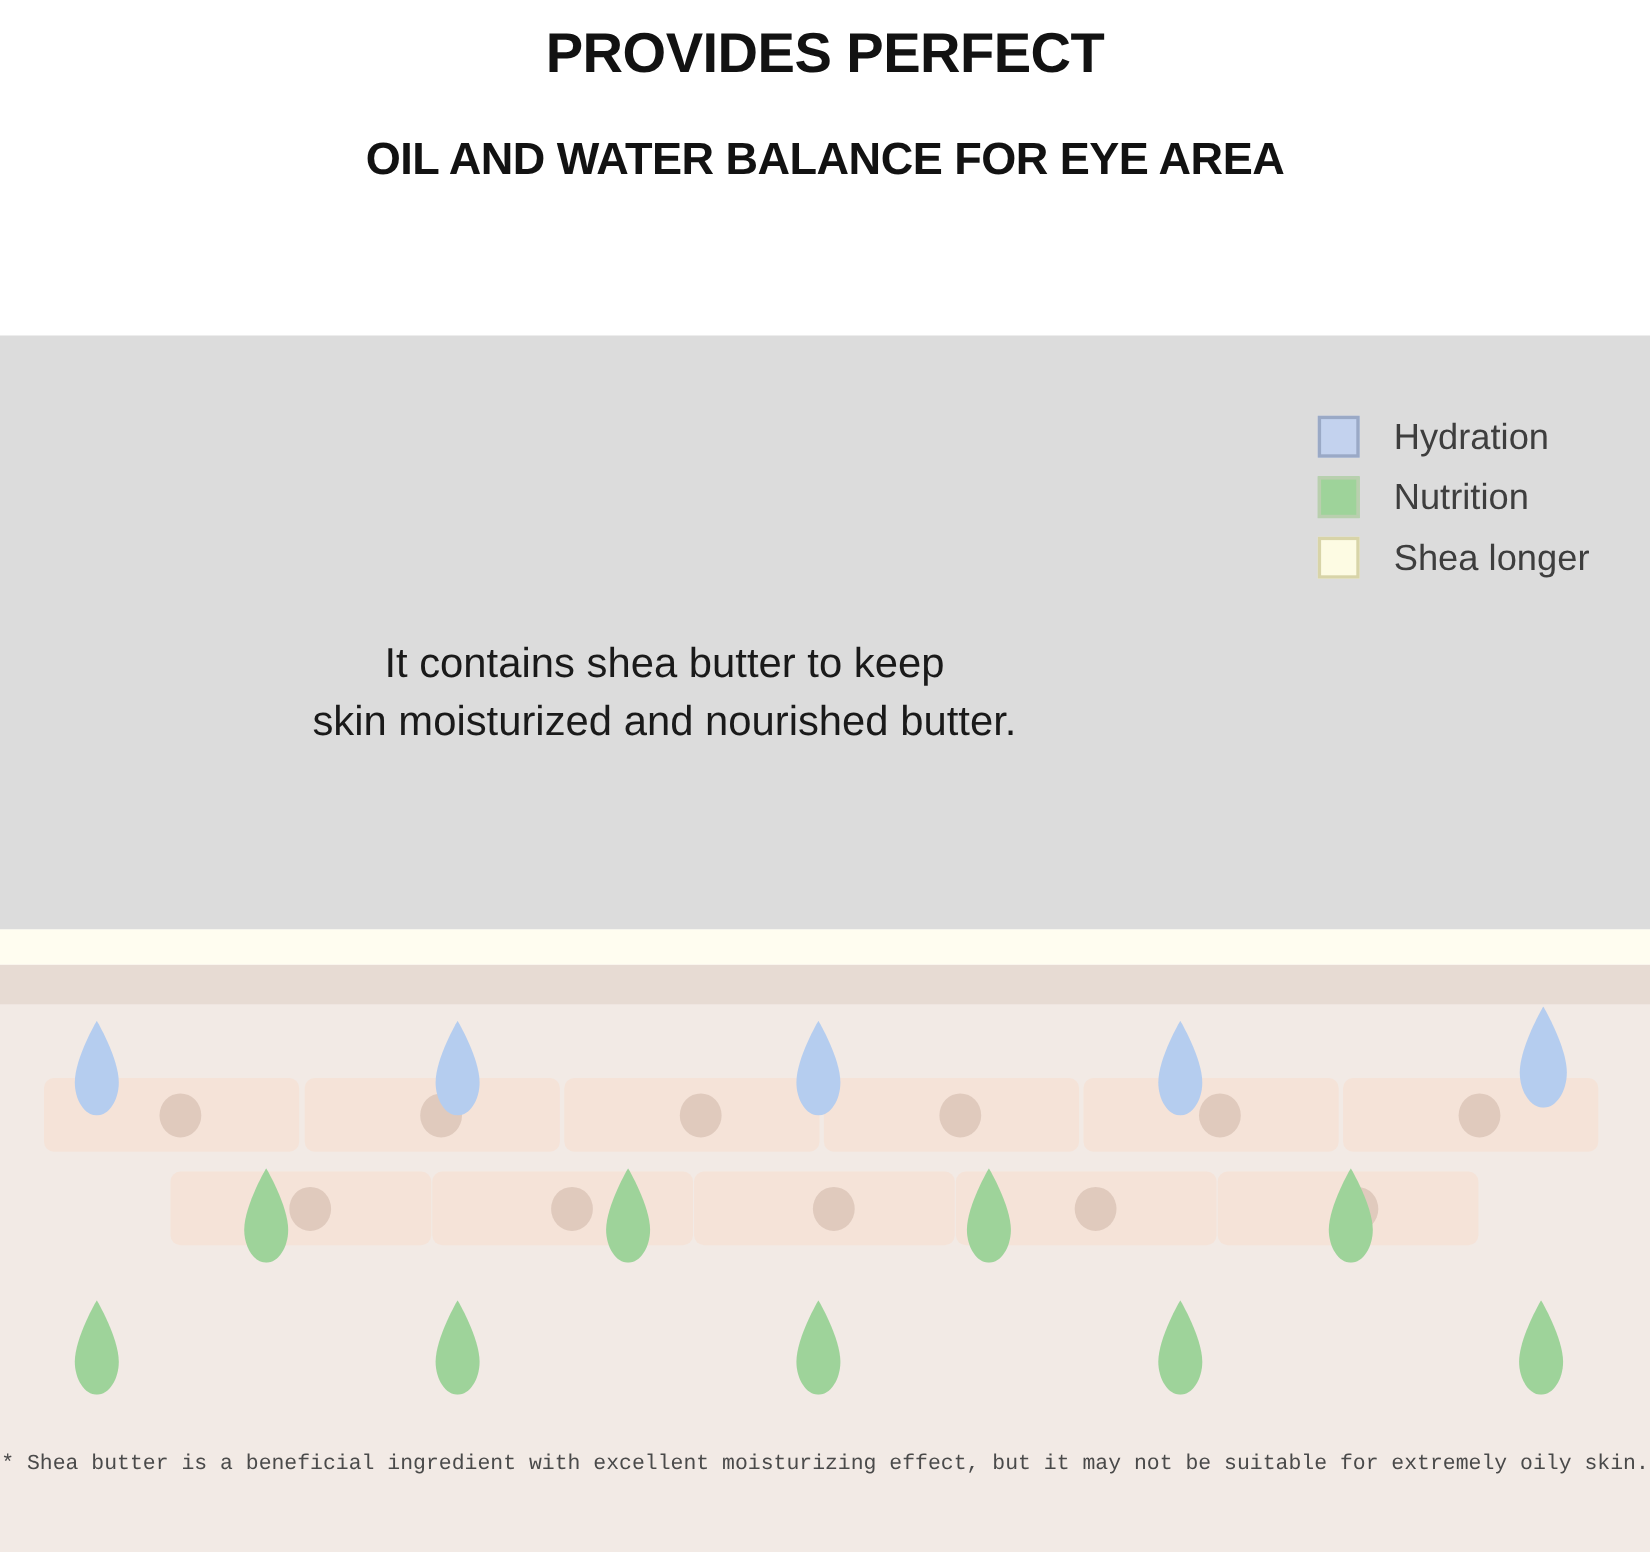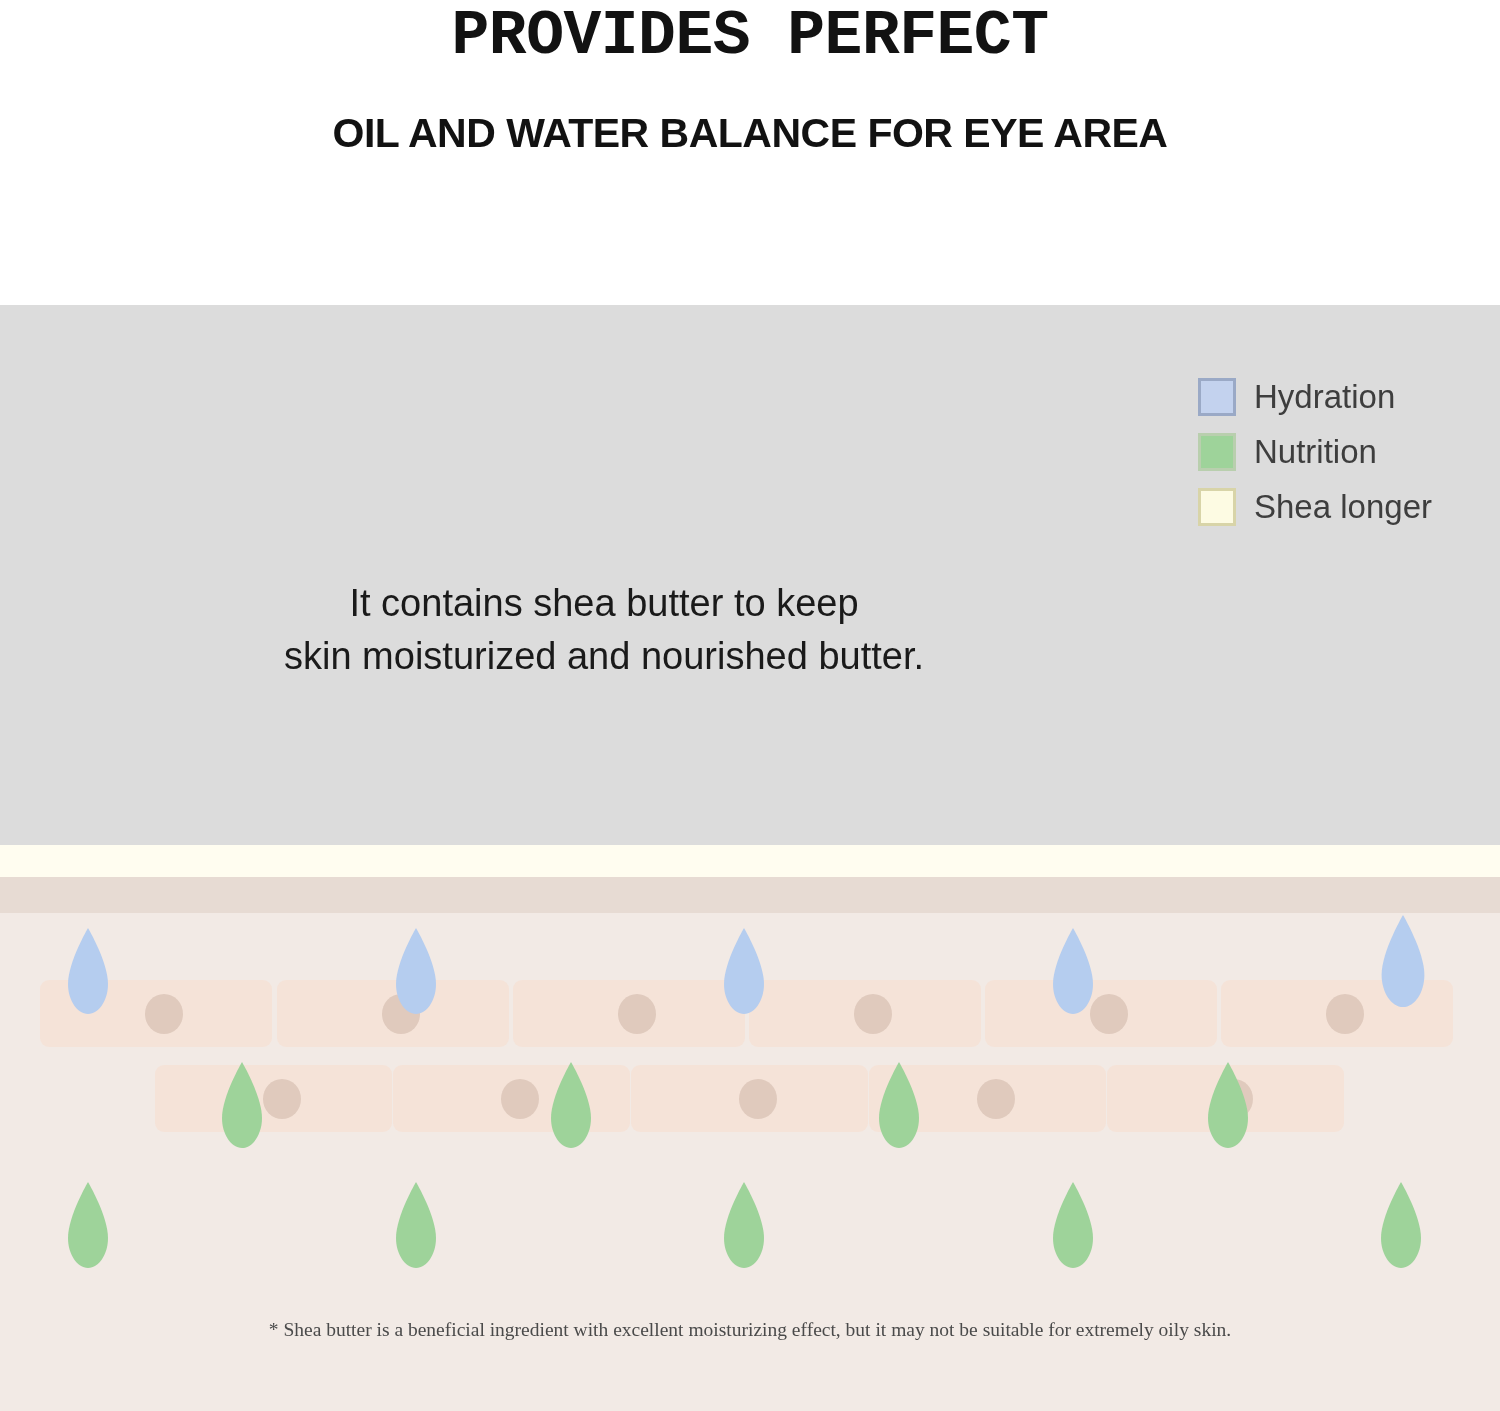--- a/index.html
+++ b/index.html
@@ -34,24 +34,23 @@
   }
   .title-line {
     display: block;
     font-family: "Liberation Sans", sans-serif;
     font-weight: 700;
     color: #121212;
     letter-spacing: -0.5px;
     white-space: nowrap;
   }
   .title-line-1 {
-    font-size: 63px;
+    font-size: 51px;
     line-height: 70px;
-    margin-top: 0px;
-    font-family: Liberation Mono, monospace;
+    margin-top: 11px;
   }
   .title-line-2 {
     font-size: 41px;
     line-height: 70px;
     margin-top: 26px;
   }
 
   
   .gray-panel {
     position: absolute;
@@ -66,20 +65,21 @@
   .legend {
     position: absolute;
     left: 1198px;
     top: 64px;
     width: 300px;
   }
   .legend-row {
     display: flex;
     align-items: center;
     height: 55px;
+    gap: 13px;
   }
   .legend-swatch {
     width: 32px;
     height: 32px;
     border-style: solid;
     border-width: 3px;
     box-sizing: content-box;
     flex: 0 0 auto;
   }
   .legend-label {
@@ -155,21 +155,21 @@
 
   
   .footnote {
     position: absolute;
     left: 0;
     top: 1319px;
     width: 1500px;
     text-align: center;
     color: #4a4a4a;
     font-size: 19.5px;
-    font-family: Liberation Serif, serif;
+    font-family: Liberation Mono, monospace;
     white-space: nowrap;
   }
 </style>
 </head>
 <body>
 
 <div id="page">
 
   <div class="title-block">
     <span class="title-line title-line-1">PROVIDES PERFECT</span>

